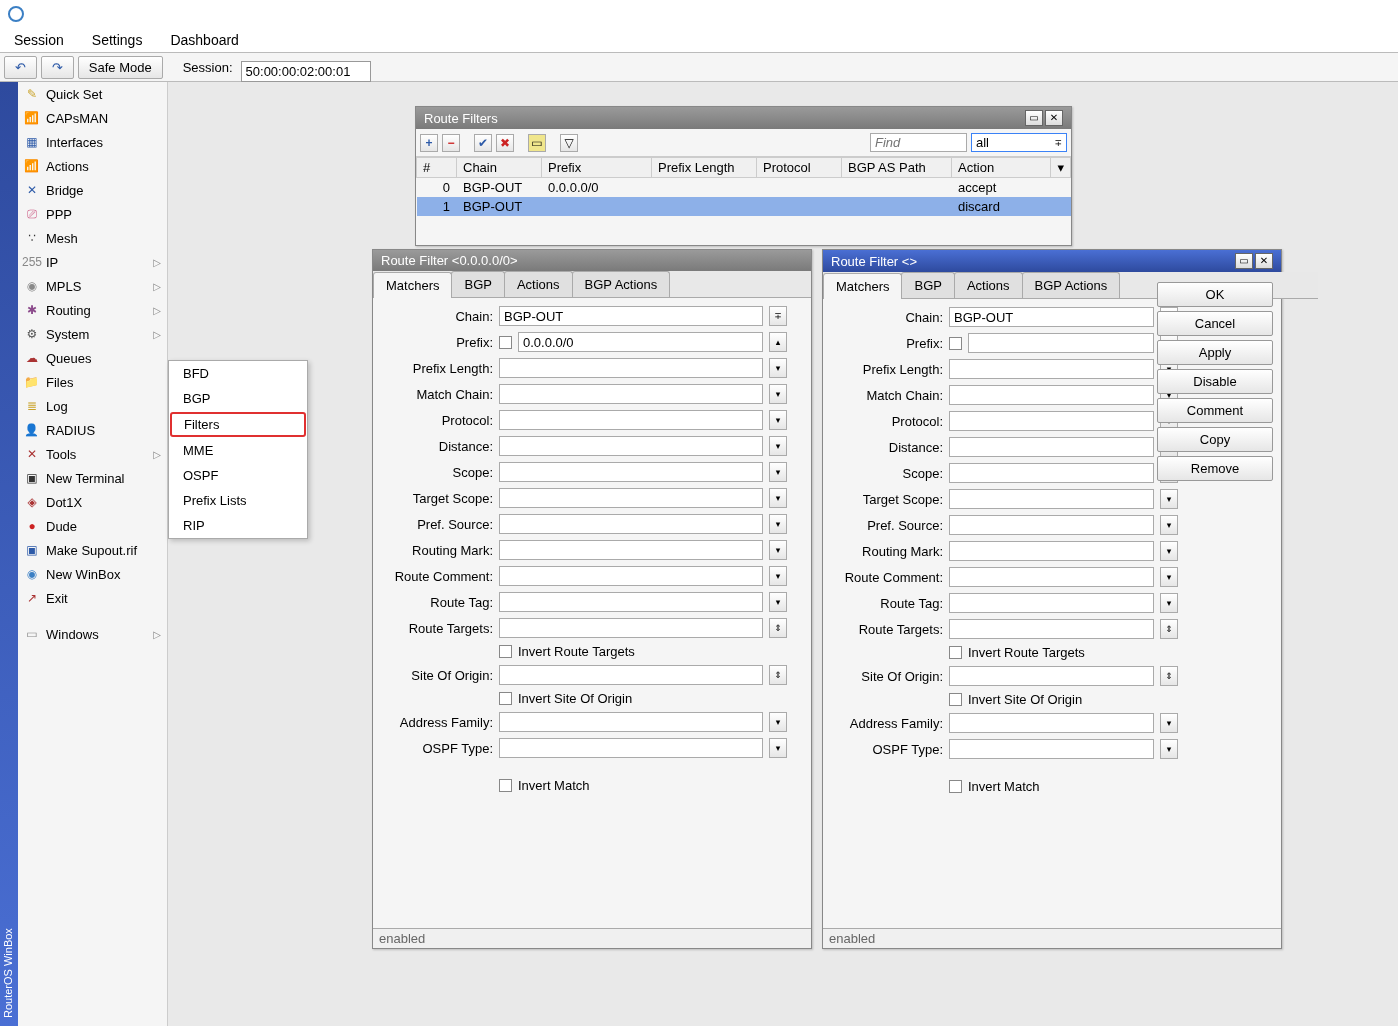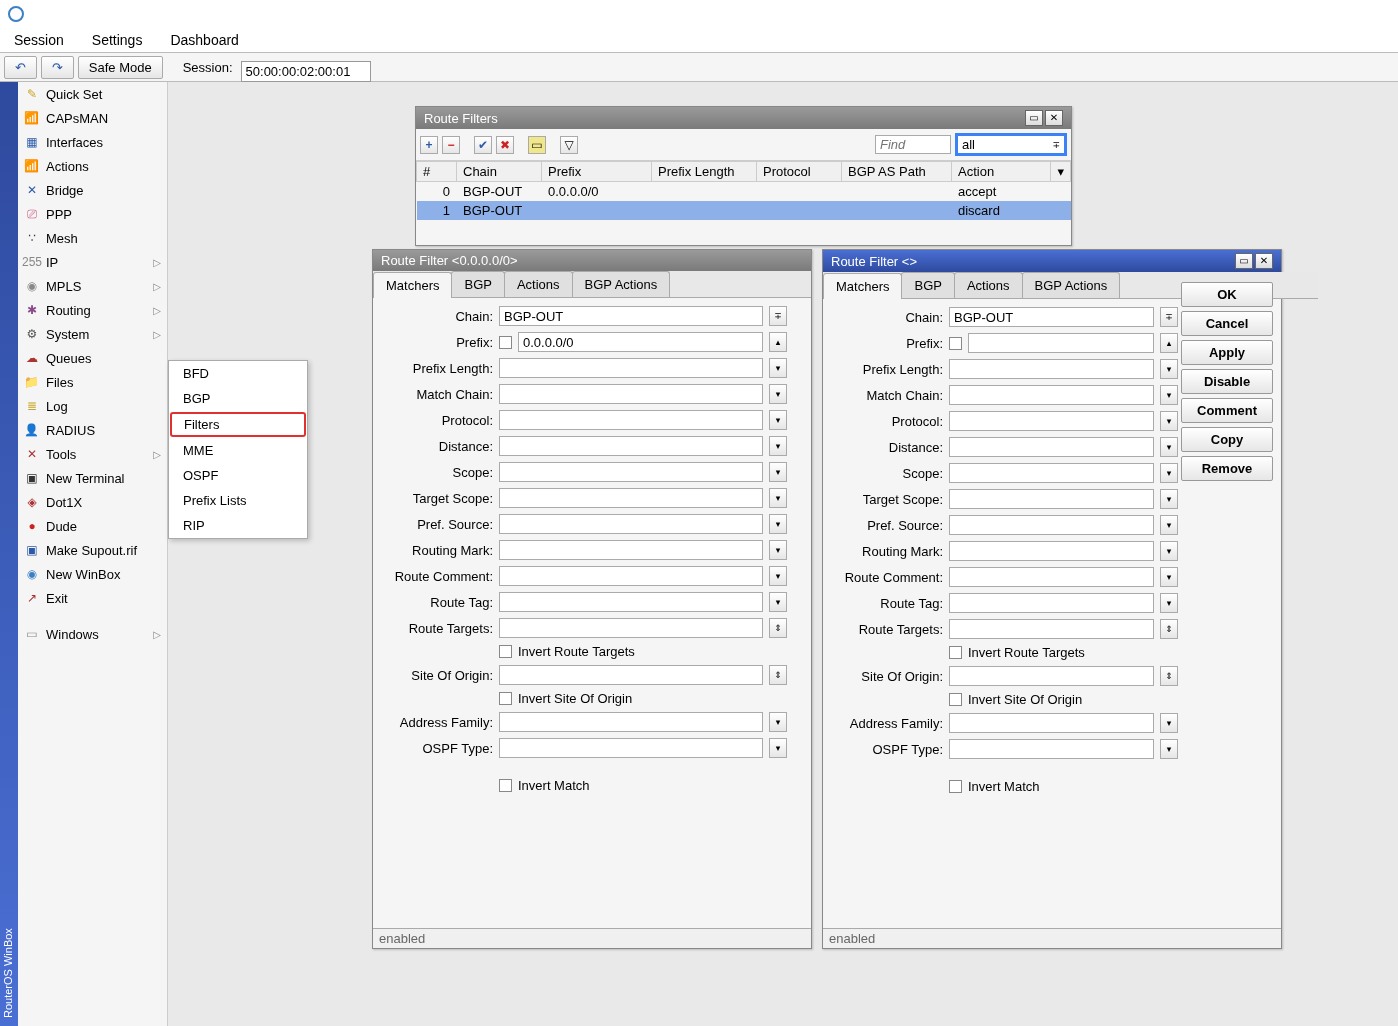--- a/index.html
+++ b/index.html
@@ -24,37 +24,37 @@
 .submenu-item { padding: 5px 14px; }
 .submenu-item.highlighted { border: 2px solid #e03030; border-radius: 3px; margin: 1px; padding: 3px 12px; }
 .panel { position: absolute; background: #f5f5f5; border: 1px solid #888; box-shadow: 1px 1px 2px rgba(0,0,0,0.2); }
 .panel-title { background: linear-gradient(#9a9a9a,#7a7a7a); color: #fff; padding: 3px 8px; display: flex; align-items: center; font-size: 13px; }
 .panel-title.active { background: linear-gradient(#4a6fd4,#2e4a9e); }
 .panel-title .spacer { flex: 1; }
 .win-btn { width: 18px; height: 16px; background: linear-gradient(#fff,#ddd); border: 1px solid #666; margin-left: 2px; font-size: 10px; text-align: center; line-height: 14px; color: #000; }
 .panel-toolbar { display: flex; align-items: center; gap: 4px; padding: 4px; background: #f5f5f5; border-bottom: 1px solid #ccc; }
 .panel-toolbar .tico { width: 18px; height: 18px; border: 1px solid #aaa; background: linear-gradient(#fff,#e6e6e6); display: flex; align-items: center; justify-content: center; font-size: 12px; }
 .panel-toolbar .spacer { flex: 1; }
-.find-input { border: 1px solid #aaa; width: 76px; padding: 1px 4px; color: #999; font-style: italic; }
-.filter-select { border: 3px solid #3b82f6; padding: 1px 4px; width: 112px; background: #fff; display:flex; justify-content:space-between; align-items:center; }
+.find-input { border: 1px solid #aaa; width: 97px; padding: 1px 4px; color: #999; font-style: italic; }
+.filter-select { border: 1px solid #3b82f6; padding: 1px 4px; width: 96px; background: #fff; display:flex; justify-content:space-between; align-items:center; }
 .table { width: 100%; border-collapse: collapse; }
 .table th { background: #f0f0f0; border: 1px solid #ccc; padding: 2px 6px; text-align: left; font-weight: normal; }
 .table td { padding: 2px 6px; border-right: 1px solid transparent; }
 .table tr.selected td { background: #8db0e8; }
 .tabs { display: flex; border-bottom: 1px solid #aaa; background: #e8e8e8; }
 .tab { padding: 5px 12px; border: 1px solid #aaa; border-bottom: none; background: #e0e0e0; margin-right: -1px; border-radius: 3px 3px 0 0; }
 .tab.active { background: #f5f5f5; position: relative; top: 1px; }
 .form-body { padding: 8px 24px 8px 8px; display: flex; flex-direction: column; gap: 6px; }
 .form-row { display: flex; align-items: center; gap: 6px; }
 .form-label { width: 112px; text-align: right; }
 .form-input { flex: 1; border: 1px solid #aaa; background: #fff; height: 20px; padding: 1px 4px; }
 .form-combo-btn { width: 18px; height: 20px; border: 1px solid #aaa; background: linear-gradient(#fff,#e6e6e6); display: flex; align-items: center; justify-content: center; font-size: 9px; }
 .form-check { width: 13px; height: 13px; border: 1px solid #888; background: #fff; }
 .btn-col { position: absolute; right: 8px; top: 32px; display: flex; flex-direction: column; gap: 4px; }
-.btn-col button { width: 92px; padding: 4px; background: linear-gradient(#fff,#e6e6e6); border: 1px solid #999; border-radius: 2px; font-weight: bold; }
+.btn-col button { width: 116px; padding: 4px; background: linear-gradient(#fff,#e6e6e6); border: 1px solid #999; border-radius: 2px; }
 .status-bar { position: absolute; bottom: 0; left: 0; right: 0; border-top: 1px solid #aaa; padding: 2px 6px; background: #f0f0f0; color: #666; }
 </style>
 </head>
 <body>
 
 <div class="titlebar">
   <span class="titlebar-icon"></span>
 </div>
 
 <div class="menubar">

